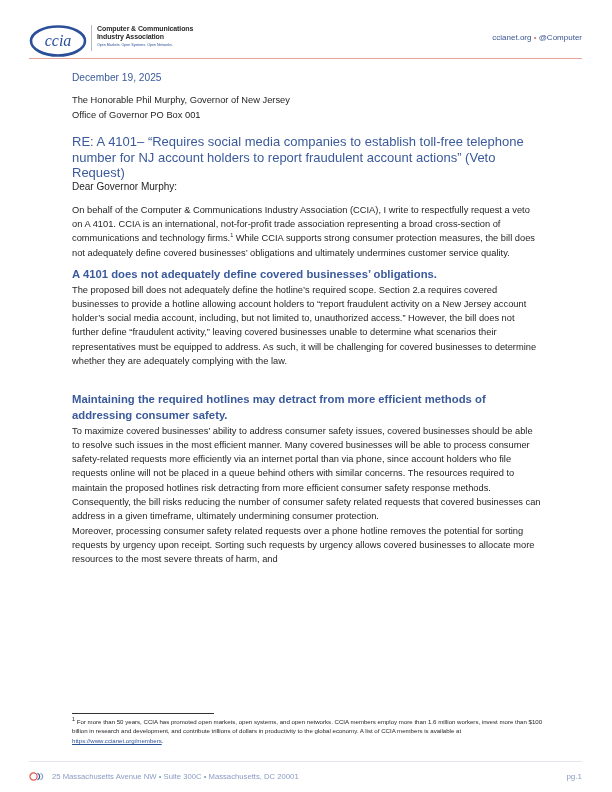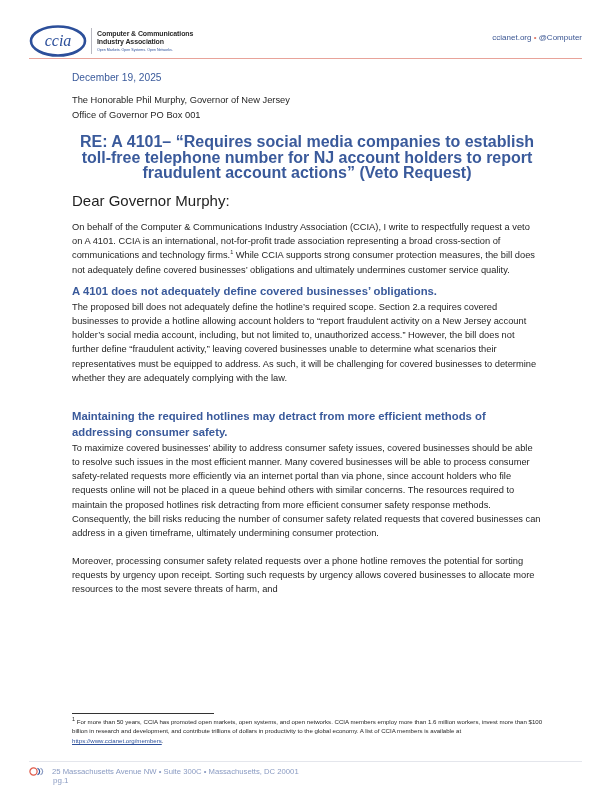--- a/index.html
+++ b/index.html
@@ -1,50 +1,50 @@
 <!DOCTYPE html>
 <html><head>
 <meta charset="utf-8">
 <style>
   * { box-sizing: border-box; margin: 0; padding: 0; }
   html, body { width: 612px; height: 792px; background: #ffffff; overflow: hidden; }
   body { position: relative; font-family: "Liberation Sans", "DejaVu Sans", sans-serif; color: #1f1f1f; }
 
   .header { position: absolute; left: 0; top: 0; width: 612px; height: 60px; }
-  .logo { position: absolute; left: 29px; top: 25px; display: flex; align-items: center; }
+  .logo { position: absolute; left: 29px; top: 25px; display: flex; }
   .logo-mark { width: 58px; height: 32px; position: relative; }
   .logo-divider { width: 1px; height: 26px; background: #b8b8c0; margin-left: 4px; margin-right: 5px; }
   .logo-text { display: flex; flex-direction: column; }
   .logo-line1, .logo-line2 { font-size: 7px; font-weight: bold; color: #2a2a2a; line-height: 8px; letter-spacing: -0.1px; }
   .logo-tagline { font-size: 3.6px; color: #2c4f9a; margin-top: 2px; line-height: 5px; }
   .header-links { position: absolute; right: 30px; top: 33px; font-size: 8px; color: #3a5592; }
   .header-links .sep { color: #e07a6a; }
   .header-rule { position: absolute; left: 29px; right: 30px; top: 58px; height: 1px; background: #e8a39a; }
 
   .content { position: absolute; left: 72px; top: 72px; width: 470px; }
   .date { font-size: 10.2px; font-weight: normal; color: #3a5a9b; margin-top: 0px; }
   .address { margin-top: 10px; font-size: 9.3px; line-height: 14.5px; color: #1f1f1f; }
-  .re { margin-top: 12px; font-size: 16px; font-weight: bold; color: #3a5a9b; line-height: 15.6px; text-align: center; }
-  .salutation { margin-top: 11px; font-size: 15px; color: #1f1f1f; }
+  .re { margin-top: 12px; font-size: 13px; font-weight: normal; color: #3a5a9b; line-height: 15.6px; }
+  .salutation { font-size: 10px; color: #1f1f1f; }
   .para { font-size: 9.3px; line-height: 14.3px; color: #1f1f1f; }
   .p1 { margin-top: 11px; }
   .h2 { font-size: 11.3px; font-weight: bold; color: #3a5a9b; line-height: 15.6px; }
   .h2a { margin-top: 7px; }
   .p2 { margin-top: 0; }
   .h2b { margin-top: 24px; }
   .p3 { }
-  .p4 { margin-top: 13px; }
+  .p4 { }
   sup { font-size: 5.5px; vertical-align: super; line-height: 0; }
 
   .fn-rule { position: absolute; left: 72px; top: 713px; width: 142px; height: 1px; background: #333; }
   .footnote { position: absolute; left: 72px; top: 717px; width: 475px; font-size: 6.1px; line-height: 9.4px; color: #1f1f1f; }
   .footnote a { color: #2c4f9a; text-decoration: underline; }
 
   .footer-rule { position: absolute; left: 29px; right: 30px; top: 761px; height: 1px; background: #e4e6ec; }
-  .footer { position: absolute; left: 29px; right: 30px; top: 767px; height: 14px; display: flex; align-items: flex-start; justify-content: space-between; flex-direction: column; }
+  .footer { position: absolute; left: 29px; right: 30px; top: 767px; height: 14px; display: flex; align-items: flex-end; justify-content: space-between; }
   .footer-left { display: flex; align-items: center; font-size: 7.7px; color: #8a9bc2; }
   .footer-icon { width: 17px; height: 9px; margin-right: 6px; }
   .footer-right { font-size: 8px; color: #8a9bc2; margin-left: 24px; }
 </style>
 </head>
 <body>
 
 <div class="header">
   <div class="logo">
     <svg class="logo-mark" viewBox="0 0 58 32">

